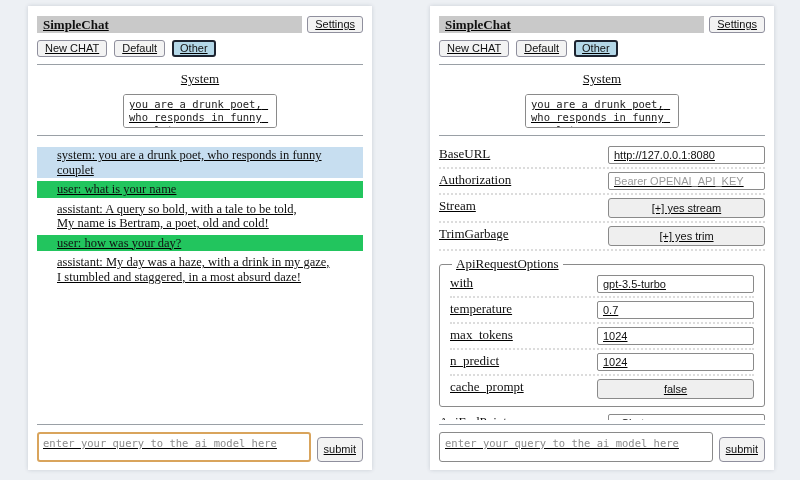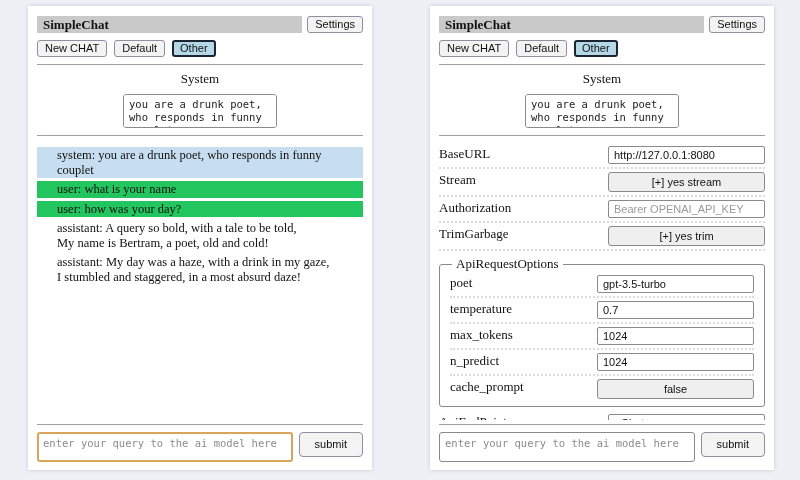--- a/index.html
+++ b/index.html
@@ -8,21 +8,21 @@
     background:#edf0f4;
     font-family:"Liberation Serif", serif;
     position:relative;
   }
   .panel{
     position:absolute;top:6px;width:344px;height:464px;
     background:#ffffff;
     box-shadow:0 0 4px rgba(40,50,70,0.18);
     box-sizing:border-box;
     padding:8px 9px;
-    display:flex;flex-direction:column;
+    display:flex;flex-direction:column;text-decoration:underline;
   }
   #left-panel{left:28px;}
   #right-panel{left:430px;}
 
   .titlebar{display:flex;align-items:flex-start;gap:5px;margin-top:2px;}
   .title{
     flex:1;background:#c9c9c9;color:#111;
     font-weight:bold;font-size:13px;line-height:17px;height:17px;
     padding:0 6px;box-sizing:border-box;
   }
@@ -55,30 +55,30 @@
   .msg{
     font-size:12.5px;line-height:14.5px;color:#111;
     padding:1px 20px;margin:3px 0;white-space:pre-line;
   }
   .msg-system{background:#c7def0;}
   .msg-user{background:#22c55e;}
   .msg-assistant{background:#ffffff;}
 
   
   .rule-bottom{margin-top:4px;}
-  .query-row{display:flex;align-items:flex-start;gap:6px;margin-top:2px;}
+  .query-row{display:flex;align-items:flex-end;gap:6px;margin-top:2px;}
   .query-input{
     flex:1;height:20px;resize:none;
     font-family:"DejaVu Sans Mono", monospace;font-size:10.5px;line-height:12px;
     border:1px solid #8a8a8a;border-radius:3px;
     padding:4px 5px;outline:none;color:#222;
   }
   .query-input::placeholder{color:#8b8b8b;}
   .query-focused{border:2px solid #d9a45c;padding:3px 4px;}
-  .submit-btn{padding:5px 15px;border-radius:4px;}
+  .submit-btn{padding:5px 6px;border-radius:4px;}
 
   
   .settings-area{flex:1;overflow:hidden;margin-top:2px;}
   .set-row{
     display:flex;justify-content:space-between;align-items:flex-start;
     padding:3px 0 3px 0;
     border-bottom:2px dotted #dcdcdc;
   }
   .set-label{font-size:13px;color:#111;}
   .ctl{width:157px;box-sizing:border-box;flex:none;}
@@ -127,23 +127,23 @@
   <div class="system-row">
     <span class="sys-label">System</span>
     <textarea class="sys-input" spellcheck="false" style="">you are a drunk poet, who responds in funny couplet</textarea>
   </div>
 
   <hr class="rule">
 
   <div class="chat-area">
     <div class="msg msg-system">system: you are a drunk poet, who responds in funny couplet</div>
     <div class="msg msg-user">user: what is your name</div>
-    <div class="msg msg-user">user: how was your day?</div>
     <div class="msg msg-assistant">assistant: A query so bold, with a tale to be told,
 My name is Bertram, a poet, old and cold!</div>
+    <div class="msg msg-user">user: how was your day?</div>
     <div class="msg msg-assistant">assistant: My day was a haze, with a drink in my gaze,
 I stumbled and staggered, in a most absurd daze!</div>
   </div>
 
   <hr class="rule rule-bottom">
 
   <div class="query-row">
     <textarea class="query-input query-focused" spellcheck="false" placeholder="enter your query to the ai model here" style=""></textarea>
     <button class="btn submit-btn">submit</button>
   </div>
@@ -171,39 +171,39 @@
   <hr class="rule">
 
   <div class="settings-area">
 
     <div class="set-row">
       <span class="set-label">BaseURL</span>
       <input type="text" class="ctl txt-input" value="http://127.0.0.1:8080" style="">
     </div>
 
     <div class="set-row">
+      <span class="set-label">Authorization</span>
+      <input type="text" class="ctl txt-input" placeholder="Bearer OPENAI_API_KEY" style="">
+    </div>
+
+    <div class="set-row">
       <span class="set-label">Stream</span>
       <button class="ctl wide-btn">[+] yes stream</button>
     </div>
 
     <div class="set-row">
-      <span class="set-label">Authorization</span>
-      <input type="text" class="ctl txt-input" placeholder="Bearer OPENAI_API_KEY" style="">
-    </div>
-
-    <div class="set-row">
       <span class="set-label">TrimGarbage</span>
       <button class="ctl wide-btn">[+] yes trim</button>
     </div>
 
     <fieldset class="opts">
       <legend>ApiRequestOptions</legend>
 
       <div class="set-row">
-        <span class="set-label">poet</span>
+        <span class="set-label">with</span>
         <input type="text" class="ctl txt-input" value="gpt-3.5-turbo" style="">
       </div>
 
       <div class="set-row">
         <span class="set-label">temperature</span>
         <input type="text" class="ctl txt-input" value="0.7" style="">
       </div>
 
       <div class="set-row">
         <span class="set-label">max_tokens</span>

